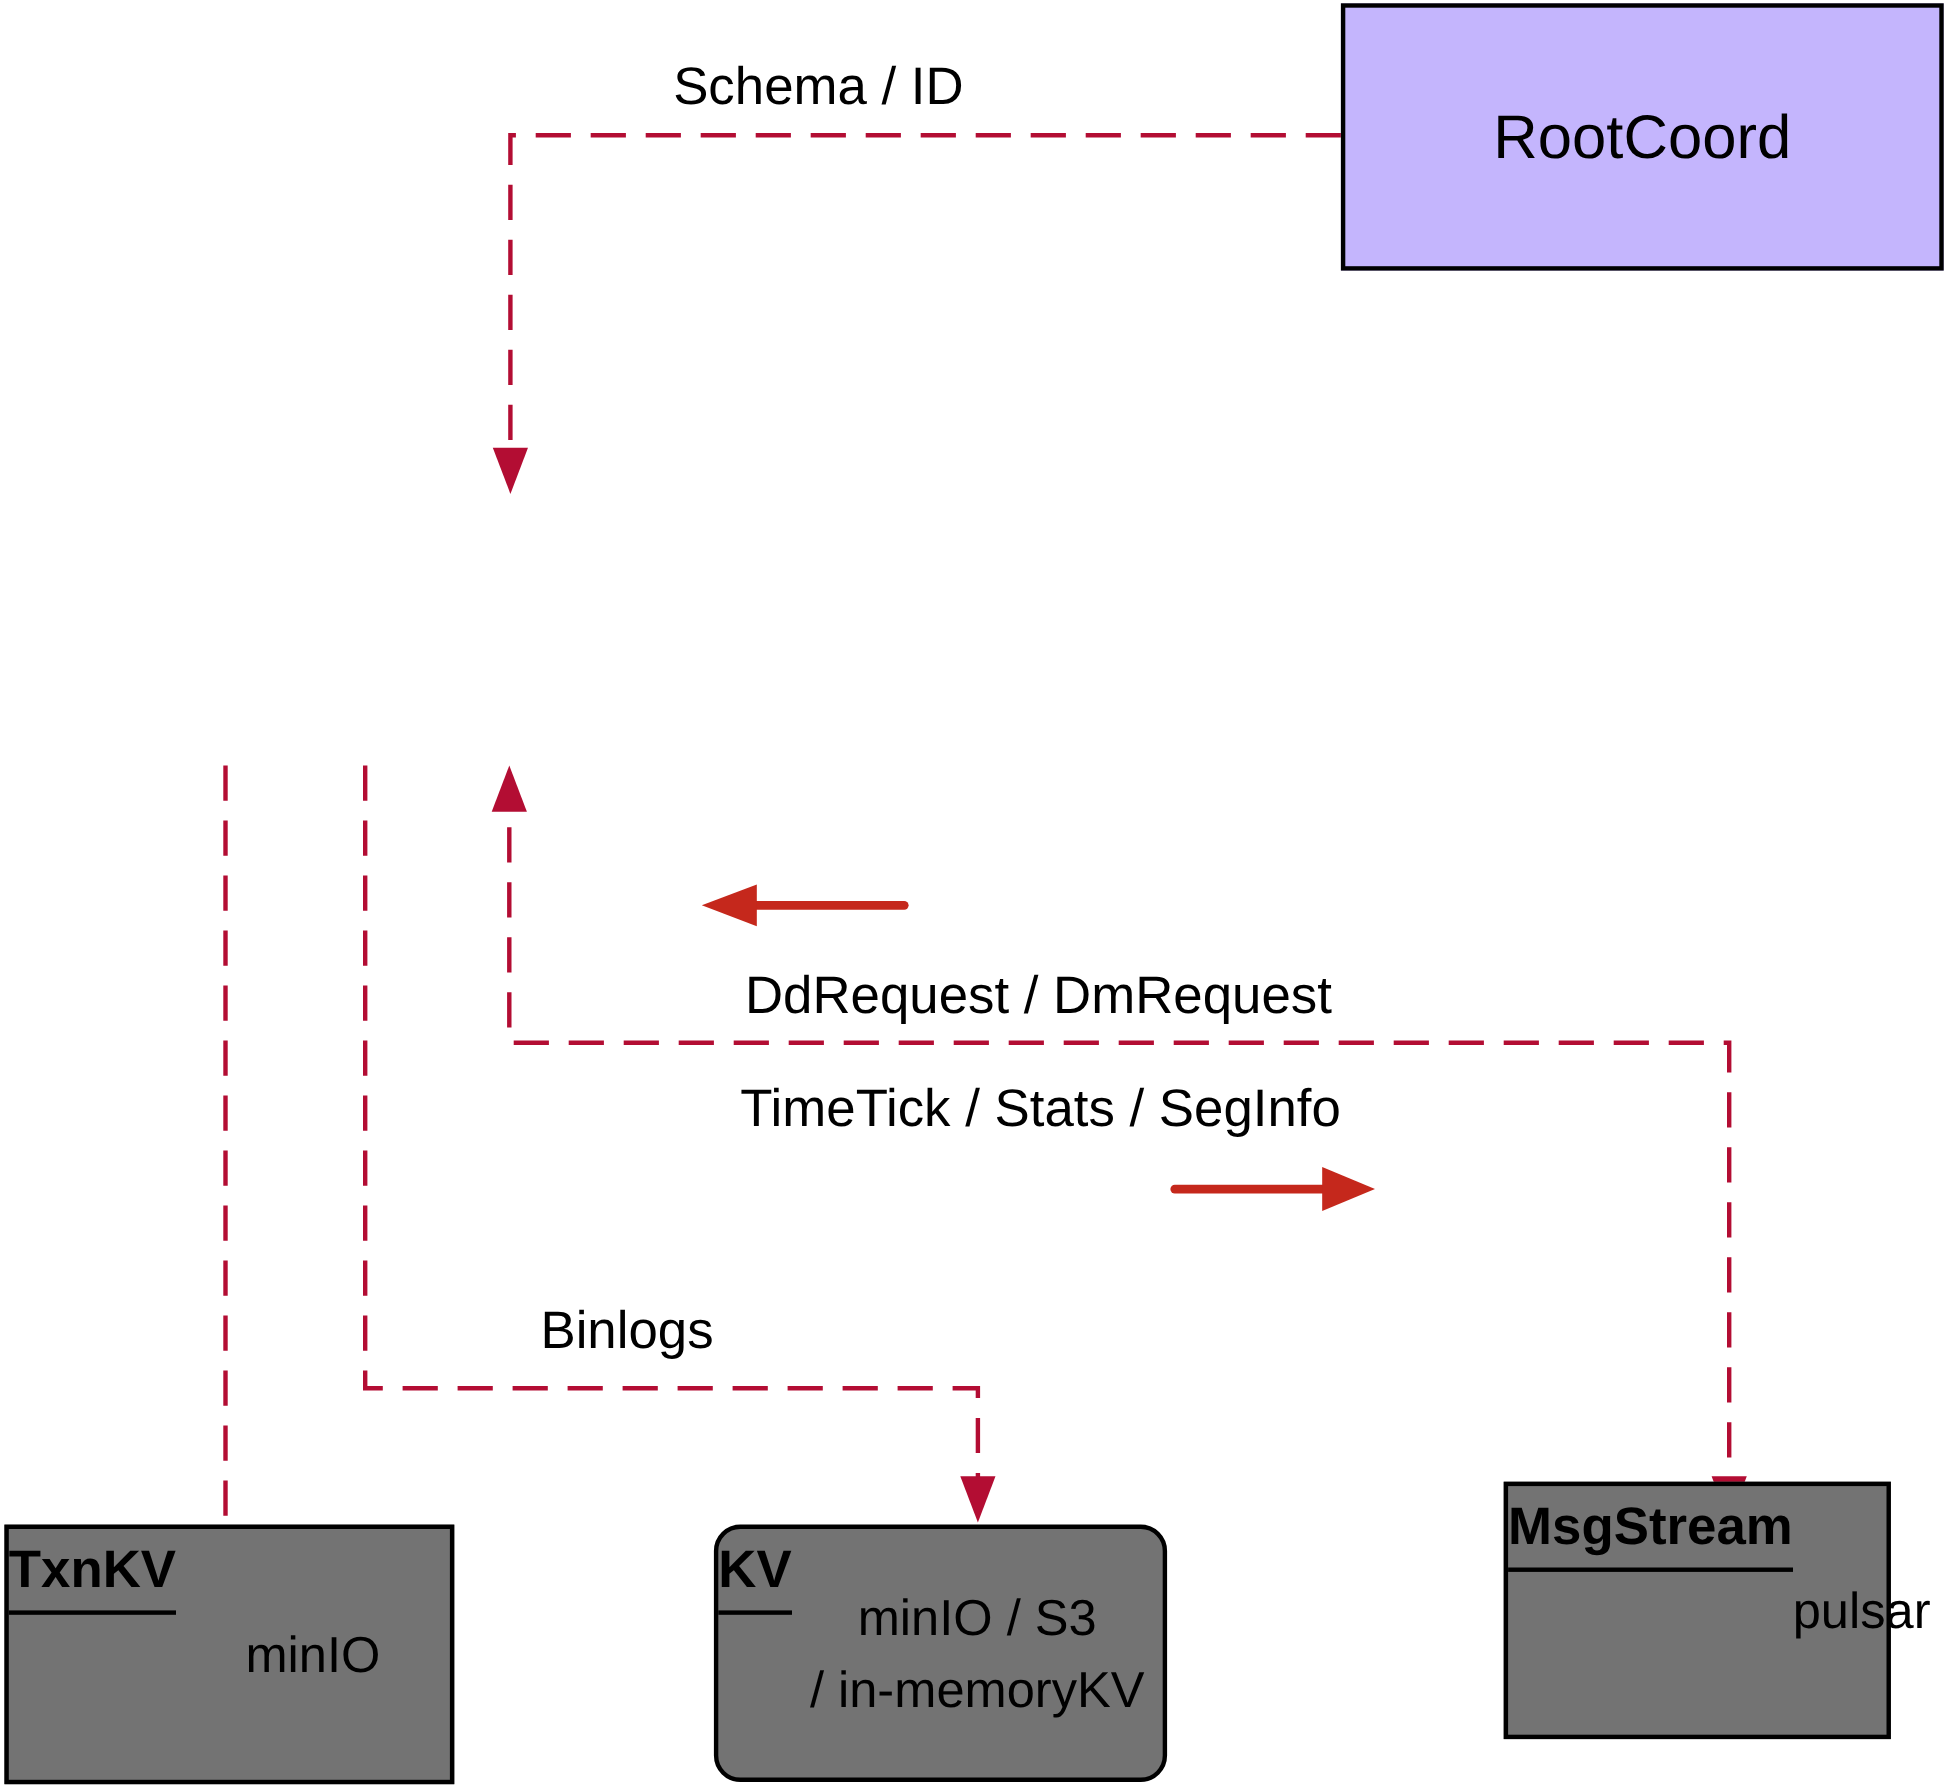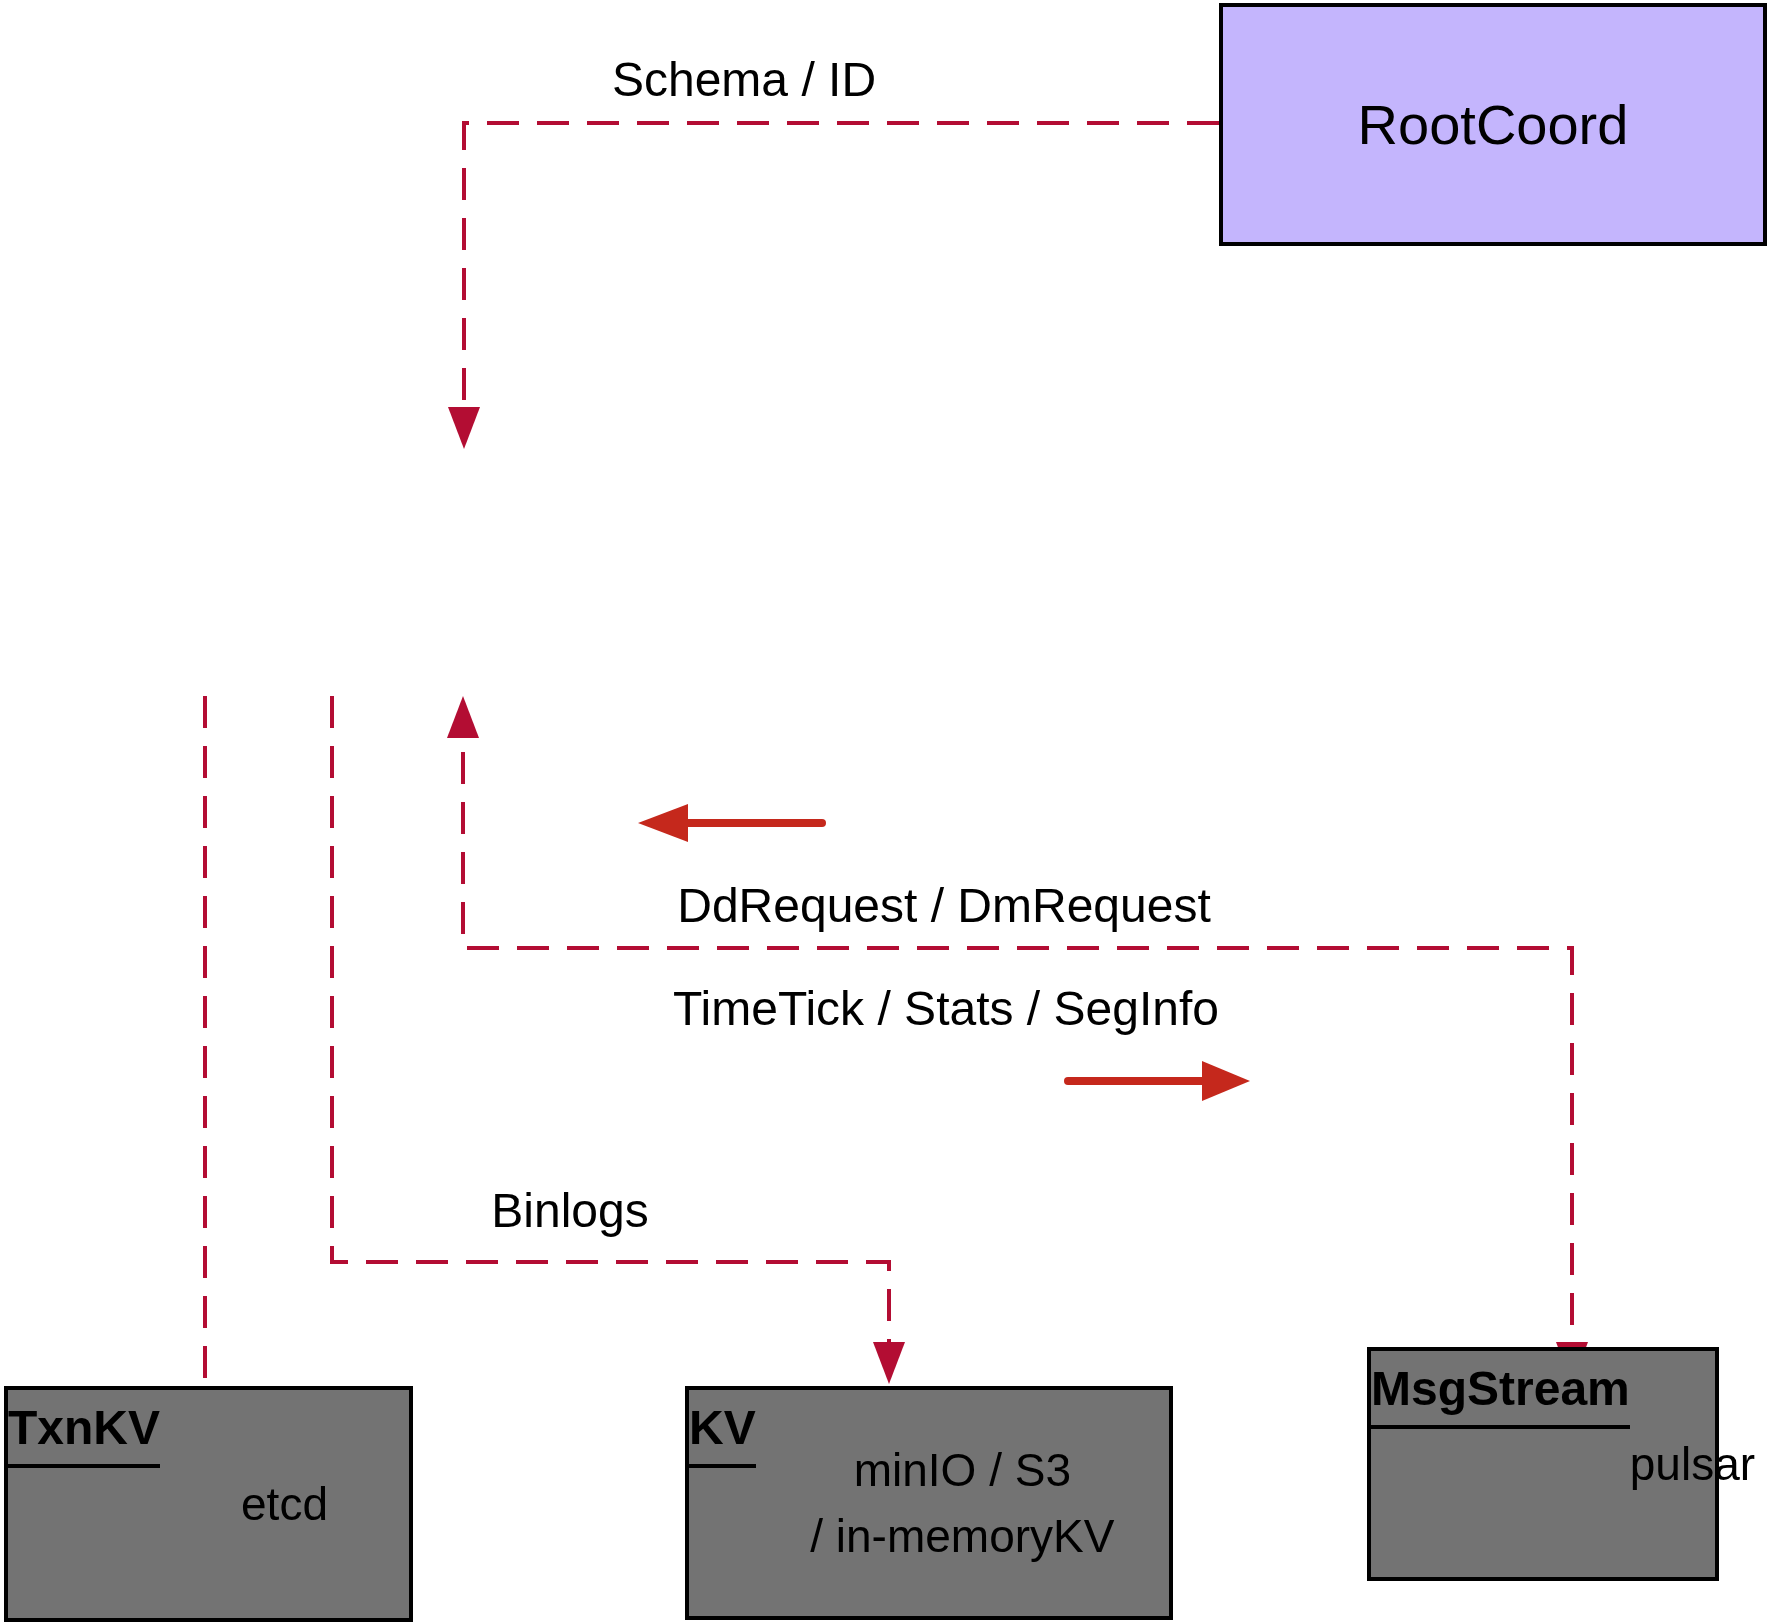--- a/index.html
+++ b/index.html
@@ -104,25 +104,25 @@
   </svg>
 
   <div class="node node-plain" style="left:1219px; top:3px; width:548px; height:243px;">
     <span>RootCoord</span>
   </div>
 
 
   <div class="table-node" style="left:4px; top:1386px; width:409px; height:236px;">
     <div class="hdr">TxnKV</div>
     <div class="body">
-      <div>etcd</div>
+      <div>minIO</div>
     </div>
   </div>
 
-  <div class="table-node" style="left:685px; top:1386px; width:488px; height:234px;">
+  <div class="table-node" style="left:649px; top:1386px; width:412px; height:234px;border-radius:24px;">
     <div class="hdr">KV</div>
     <div class="body">
       <div>minIO / S3</div>
       <div>/ in-memoryKV</div>
     </div>
   </div>
 
   <div class="table-node" style="left:1367px; top:1347px; width:352px; height:234px;text-align:center;">
     <div class="hdr">MsgStream</div>
     <div class="body">

